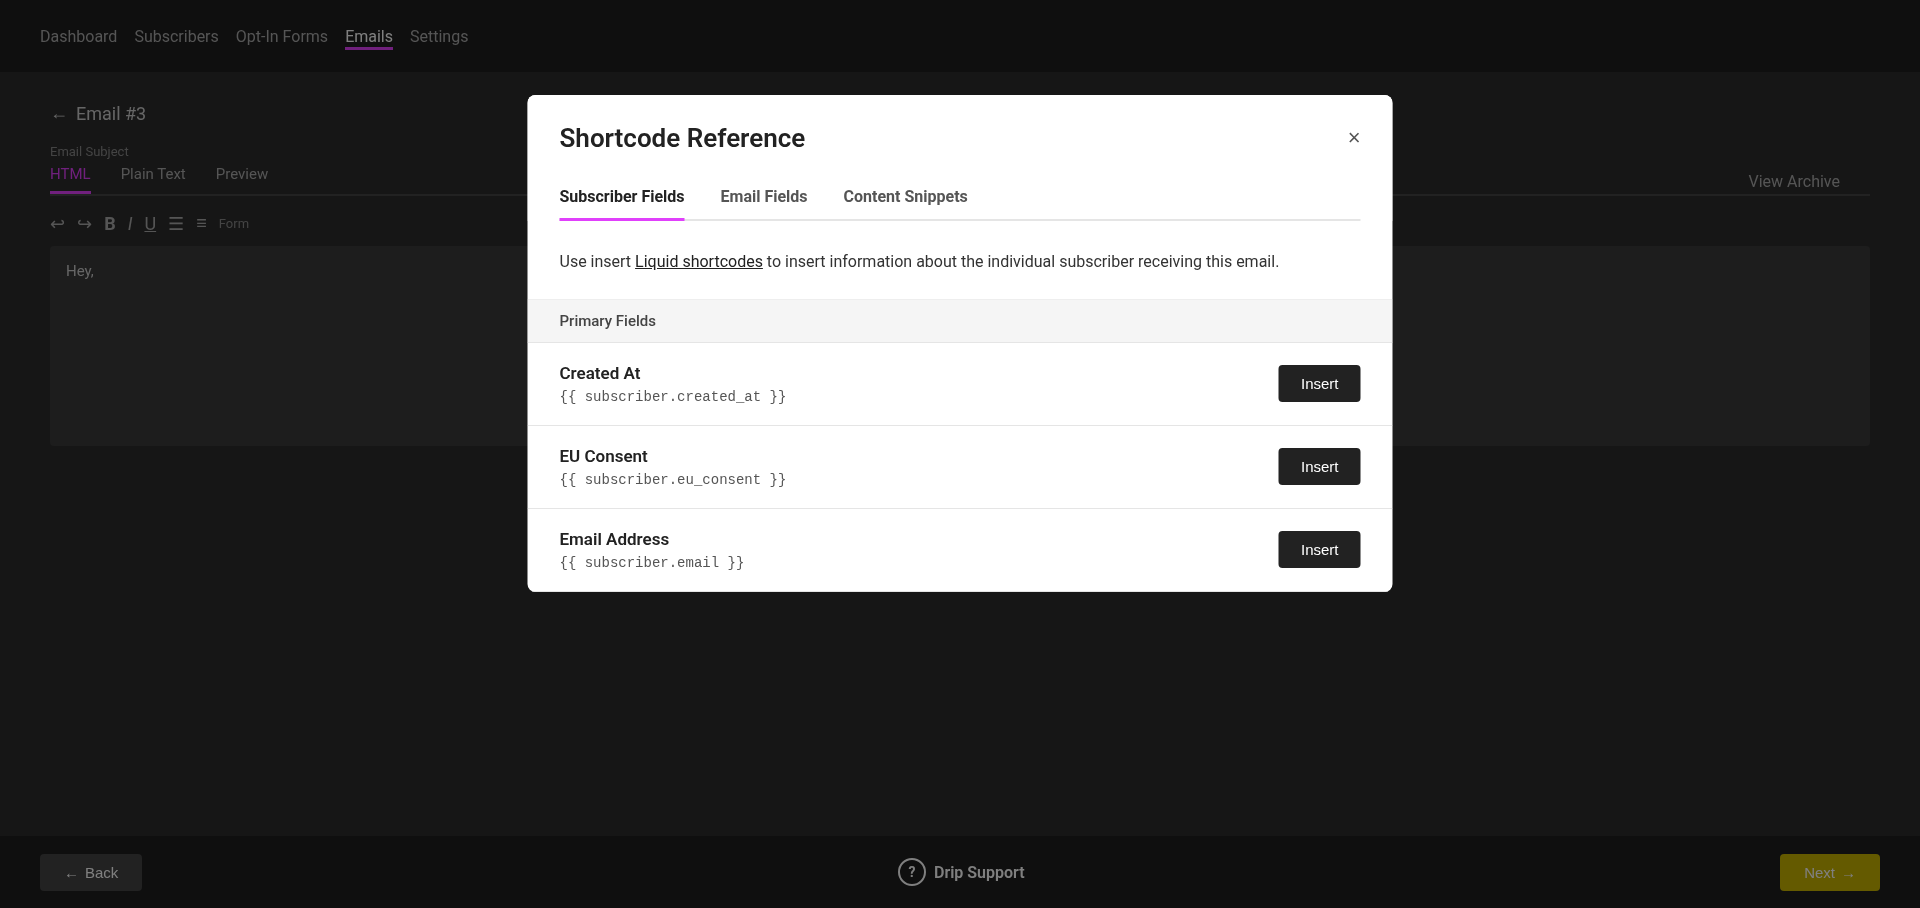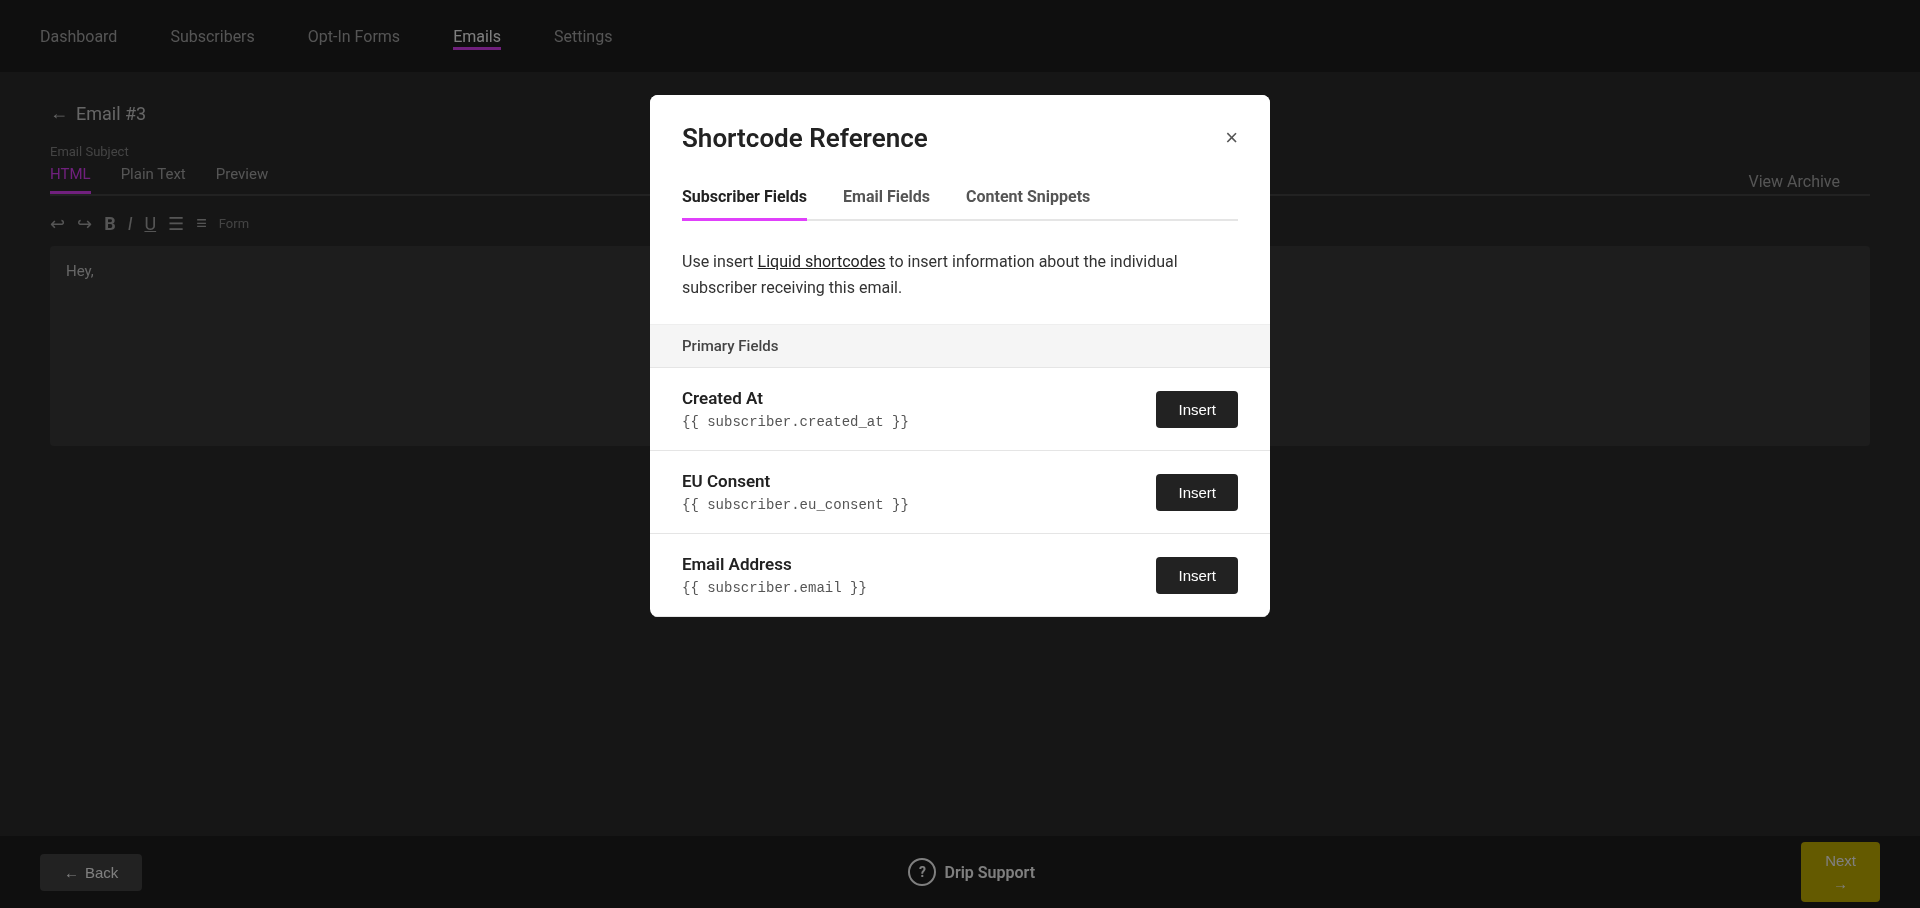--- a/index.html
+++ b/index.html
@@ -23,21 +23,21 @@
     .top-nav {
       position: absolute;
       top: 0;
       left: 0;
       right: 0;
       height: 72px;
       background: #1e1e1e;
       display: flex;
       align-items: center;
       padding: 0 40px;
-      gap: 53px;
+      gap: 17px;
     }
     .nav-item {
       color: #aaa;
       font-size: 16px;
       cursor: pointer;
       padding: 4px 0;
     }
     .nav-item.active {
       color: #fff;
       border-bottom: 3px solid #e040fb;
@@ -146,21 +146,20 @@
       background: #c8b400;
       color: #fff;
       border: none;
       padding: 10px 24px;
       border-radius: 4px;
       font-size: 15px;
       cursor: pointer;
       display: flex;
       align-items: center;
       gap: 6px;
-      flex-direction: column;
     }
     .drip-support {
       display: flex;
       align-items: center;
       gap: 8px;
       color: #fff;
       font-size: 16px;
       font-weight: 600;
     }
     .drip-support-icon {
@@ -182,21 +181,21 @@
       background: rgba(0,0,0,0.5);
       z-index: 10;
     }
 
     
     .modal {
       position: absolute;
       top: 95px;
       left: 50%;
       transform: translateX(-50%);
-      width: 620px;
+      width: 865px;
       background: #fff;
       border-radius: 8px;
       z-index: 20;
       overflow: hidden;
       max-height: 750px;
       display: flex;
       flex-direction: column;
     }
 
     .modal-header {

